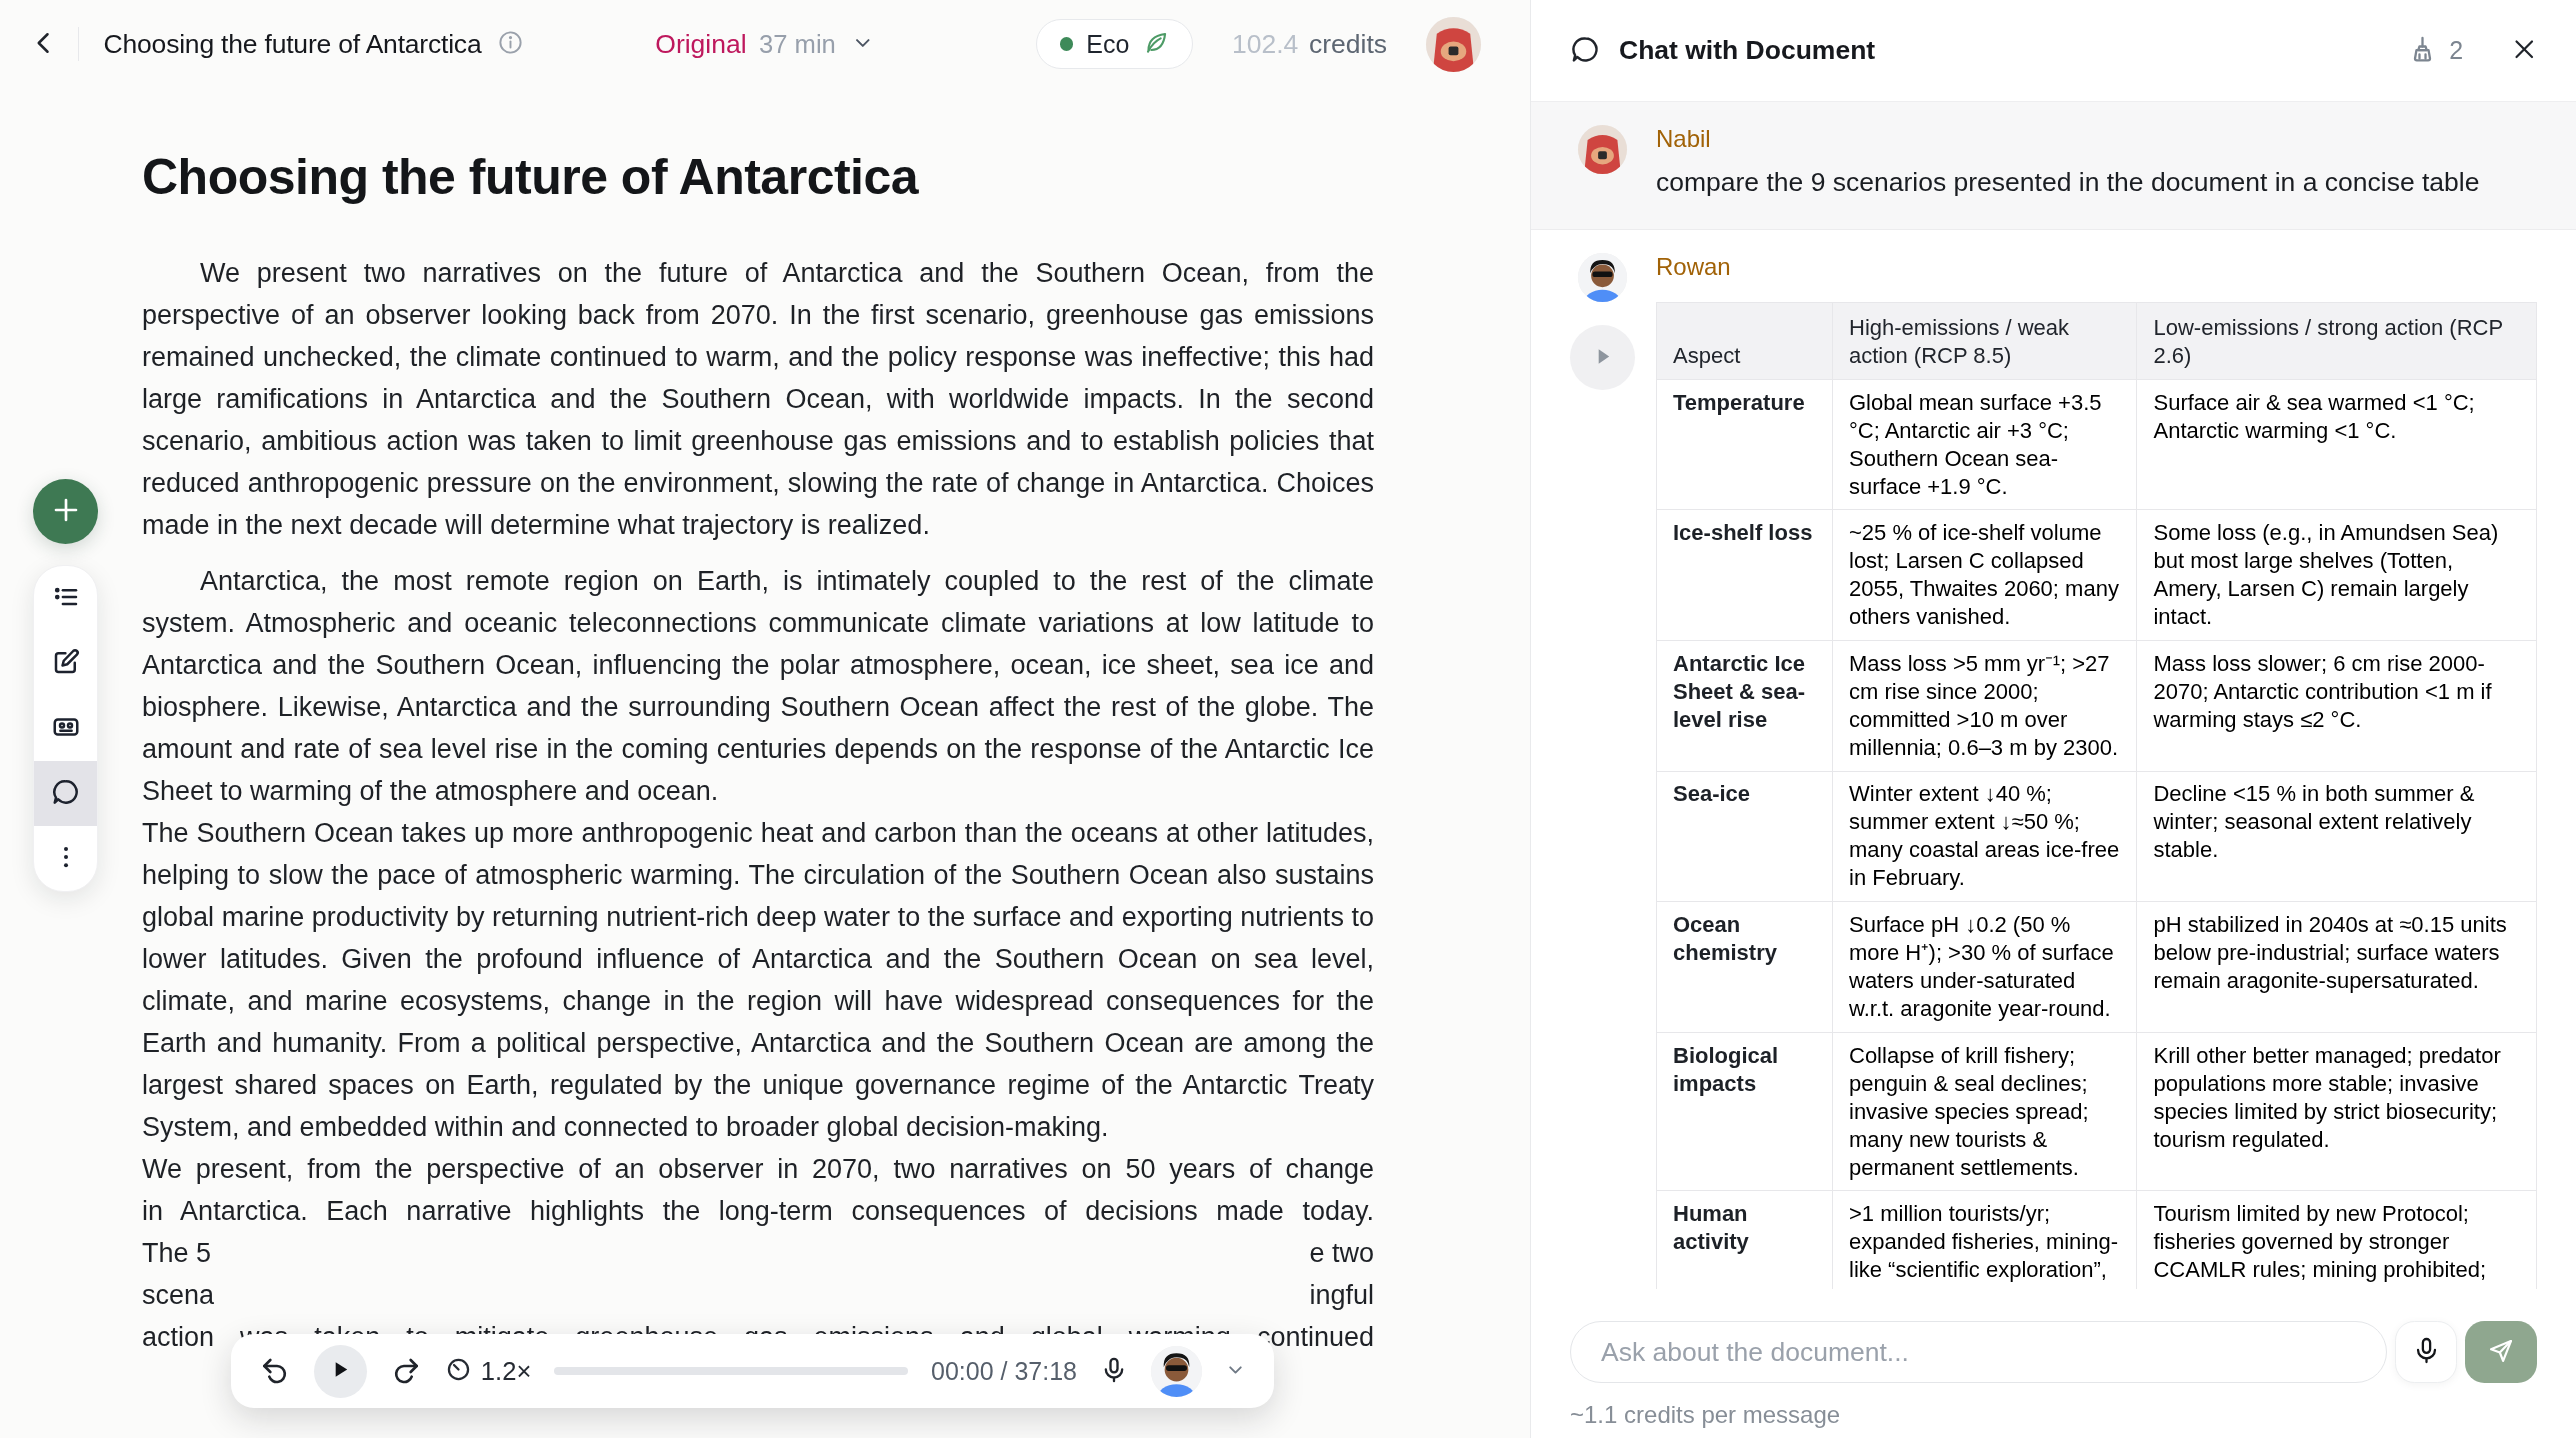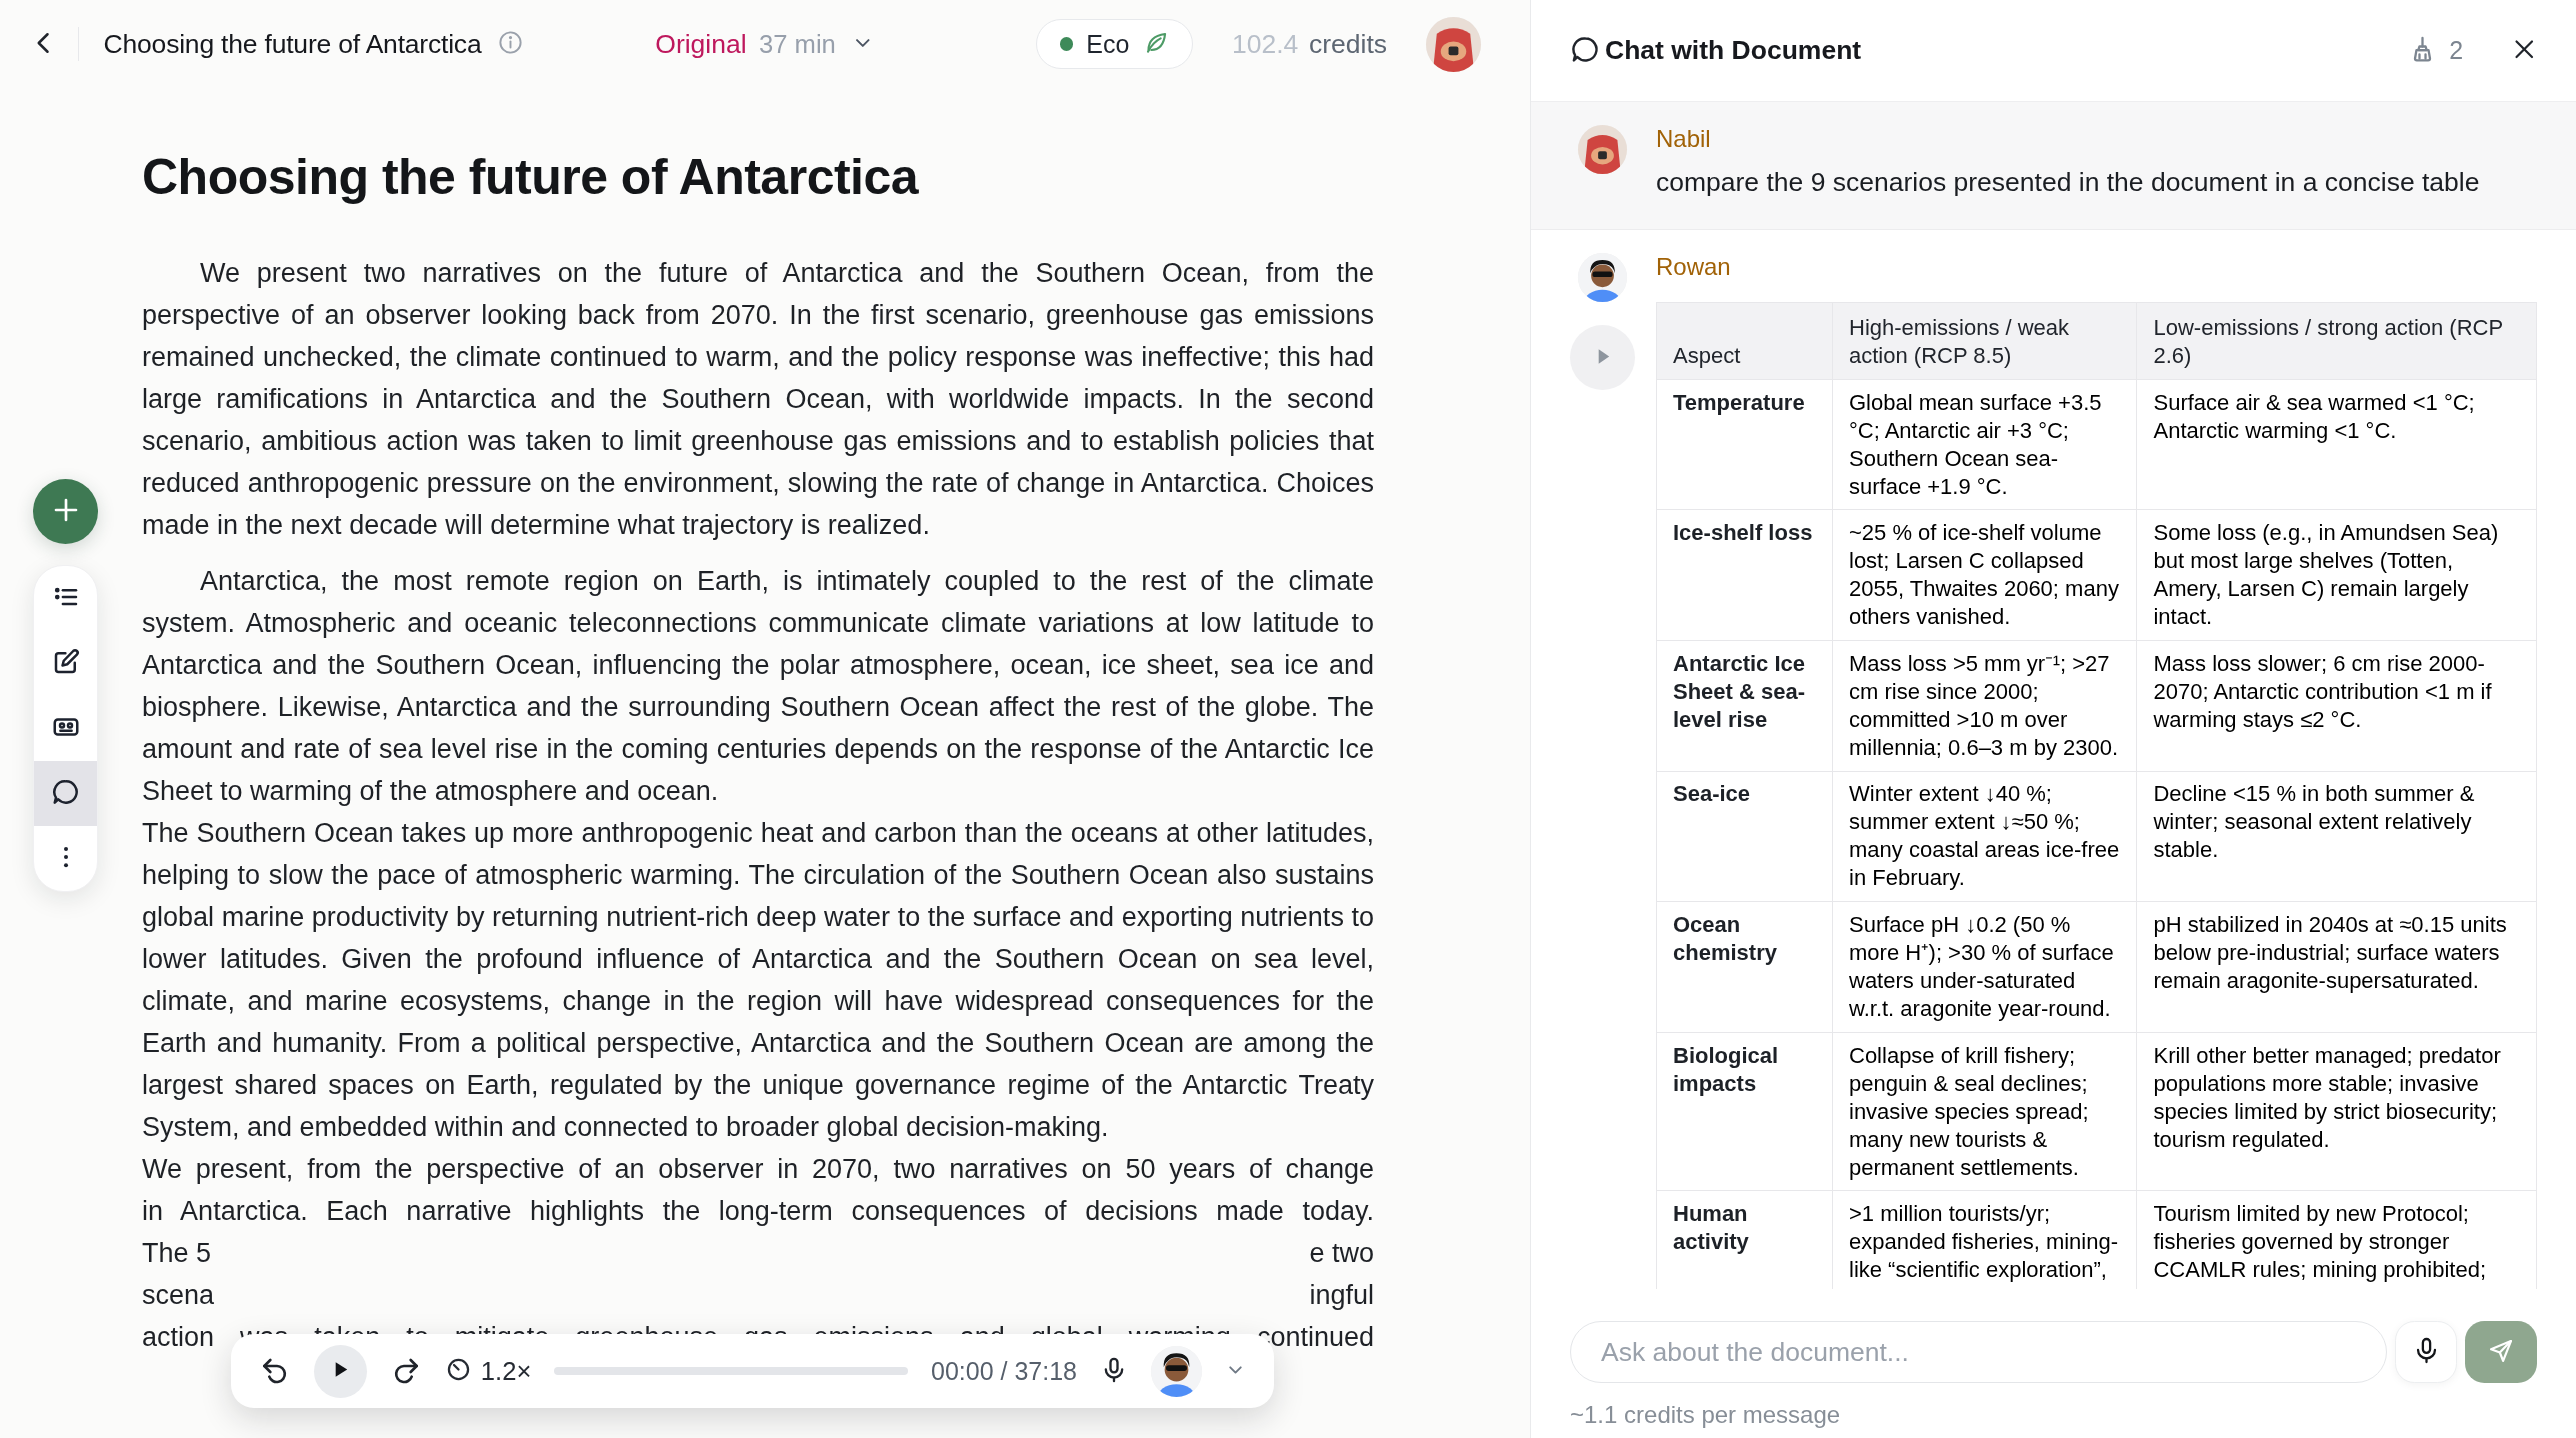--- a/index.html
+++ b/index.html
@@ -51,21 +51,21 @@
   .player { position:absolute; left:231px; top:1334px; width:1043px; height:74px; background:#fff; border-radius:23px; box-shadow:0 10.6px 32px rgba(22,26,33,.16); display:flex; align-items:center; padding:0 28px; gap:23px; }
   .play-btn { width:53px; height:53px; border-radius:50%; background:#e9ebee; border:none; cursor:pointer; display:flex; align-items:center; justify-content:center; flex:none; }
   .speed { display:flex; align-items:center; gap:8.8px; color:#262b33; cursor:pointer; }
   .speed .txt { font-size:25.6px; font-weight:500; }
   .progress { flex:1; height:8px; background:#e3e5e9; border-radius:4.4px; cursor:pointer; }
   .time { font-size:25px; color:#565f6b; white-space:nowrap; }
   .pl-chevron { color:#6f7985; }
 
   
   .chat { width:1046px; height:1439px; background:#fff; border-left:0.9px solid #e9eaec; display:flex; flex-direction:column; }
-  .chat-header { height:102px; flex:none; display:flex; align-items:center; padding:0 39px; gap:4px; border-bottom:0.9px solid #eeeef0; }
+  .chat-header { height:102px; flex:none; display:flex; align-items:center; padding:0 39px; gap:18px; border-bottom:0.9px solid #eeeef0; }
   .chat-title { font-size:26.5px; font-weight:600; color:#17191e; }
   .ch-right { margin-left:auto; display:flex; align-items:center; gap:12.4px; }
   .clear-count { font-size:25px; color:#7c8590; }
   .close-btn { margin-left:35px; color:#20242b; }
   .brush { color:#7c8590; }
 
   .chat-scroll { flex:1; overflow:hidden; }
   .msg { display:flex; gap:21px; padding:23px 39px; }
   .msg.user { background:#f7f7f8; border-bottom:0.9px solid #ececee; padding-bottom:30px; }
   .msg-left { width:65px; flex:none; display:flex; flex-direction:column; align-items:center; gap:23px; }

